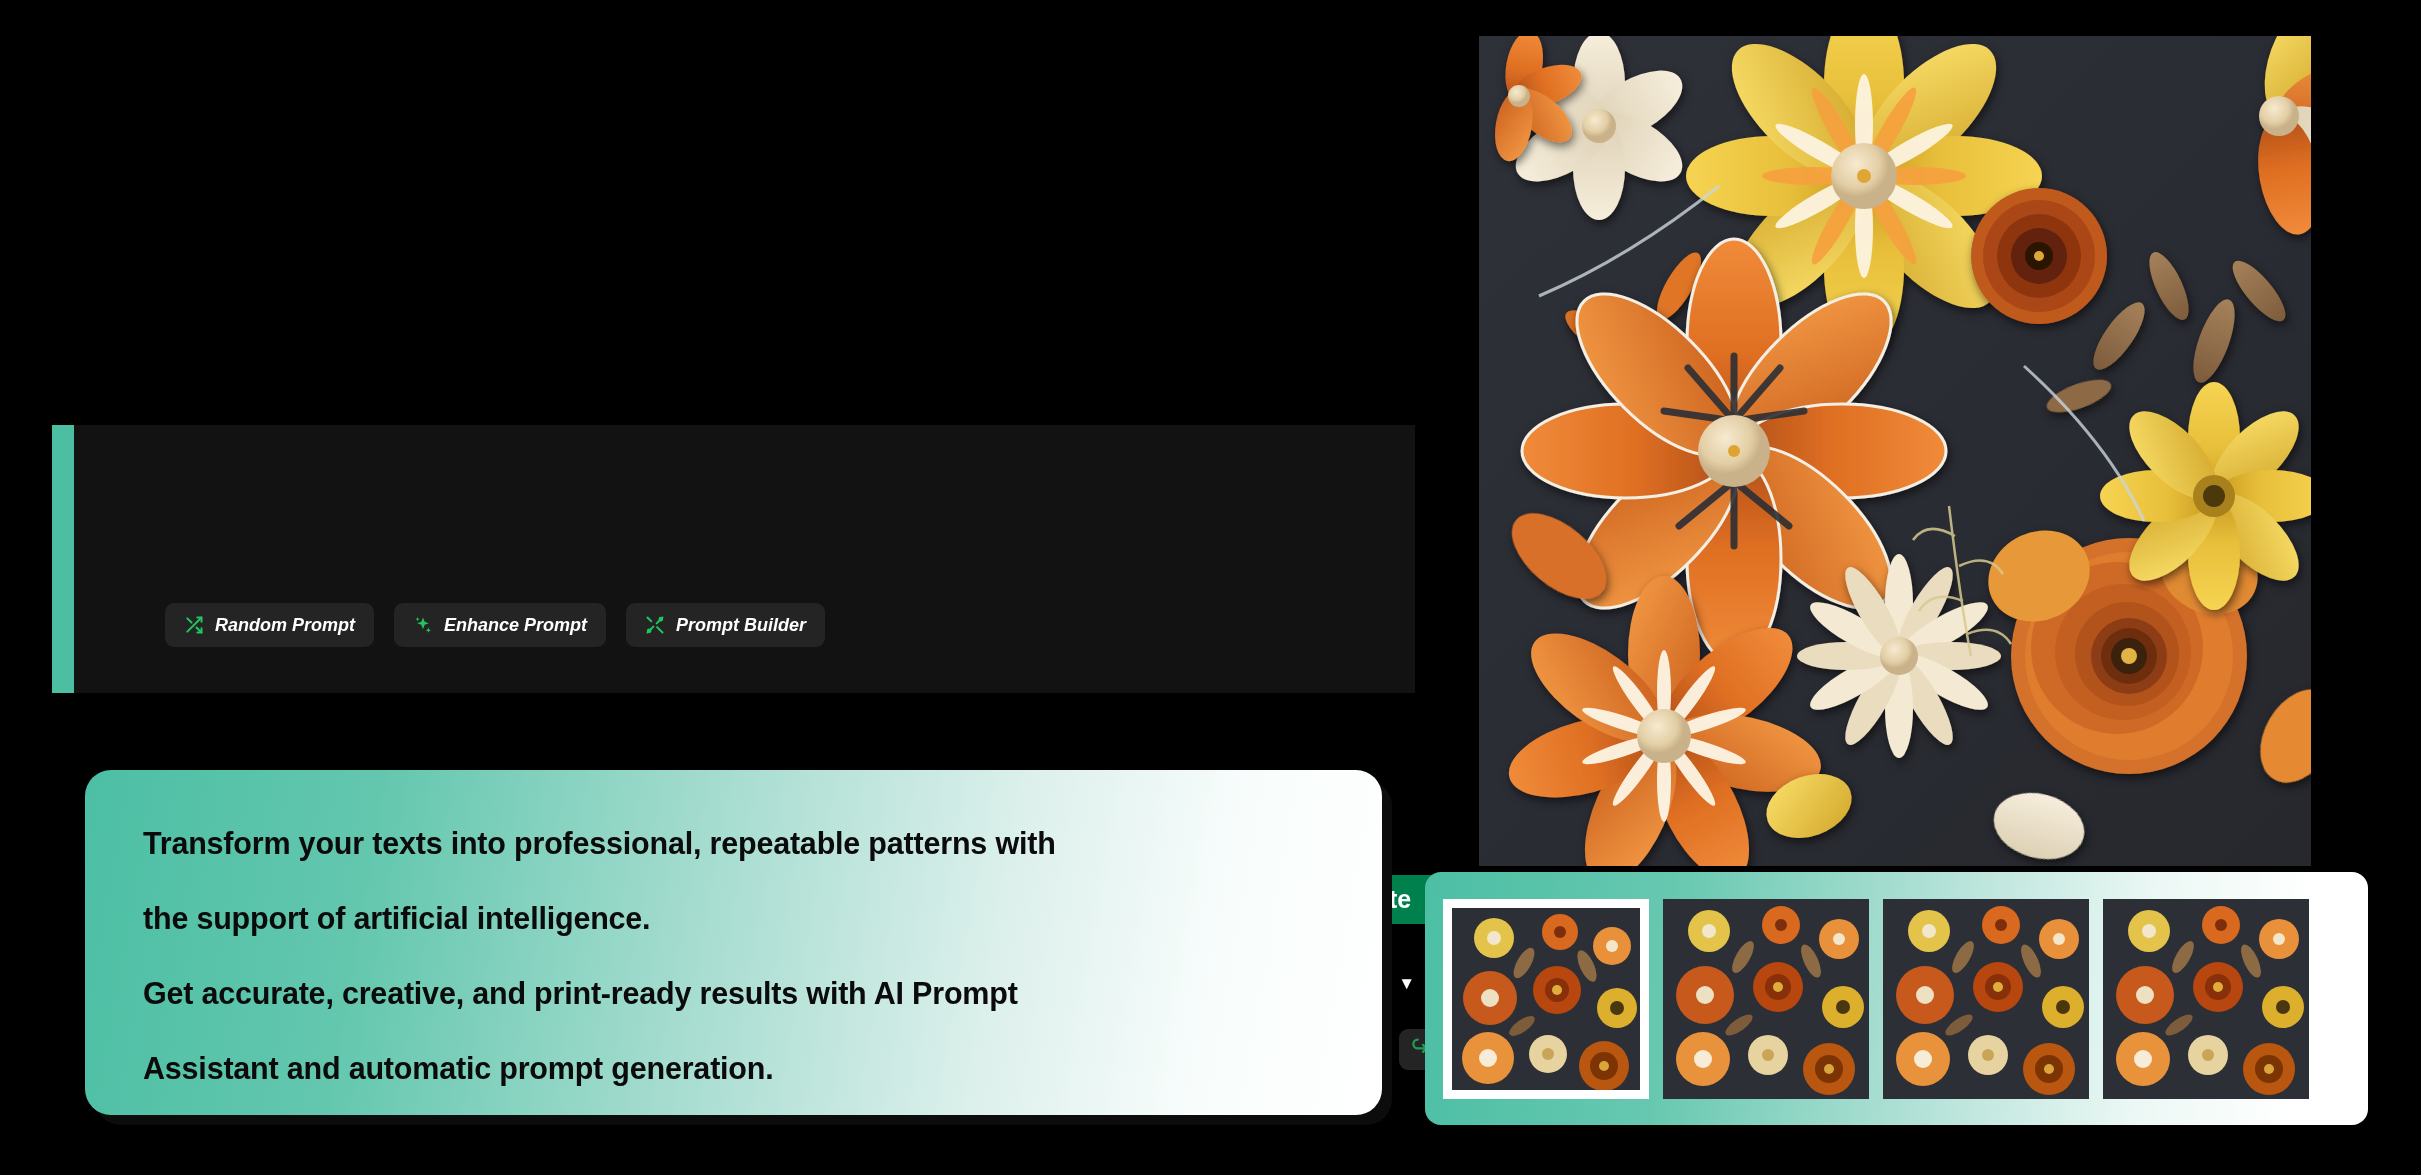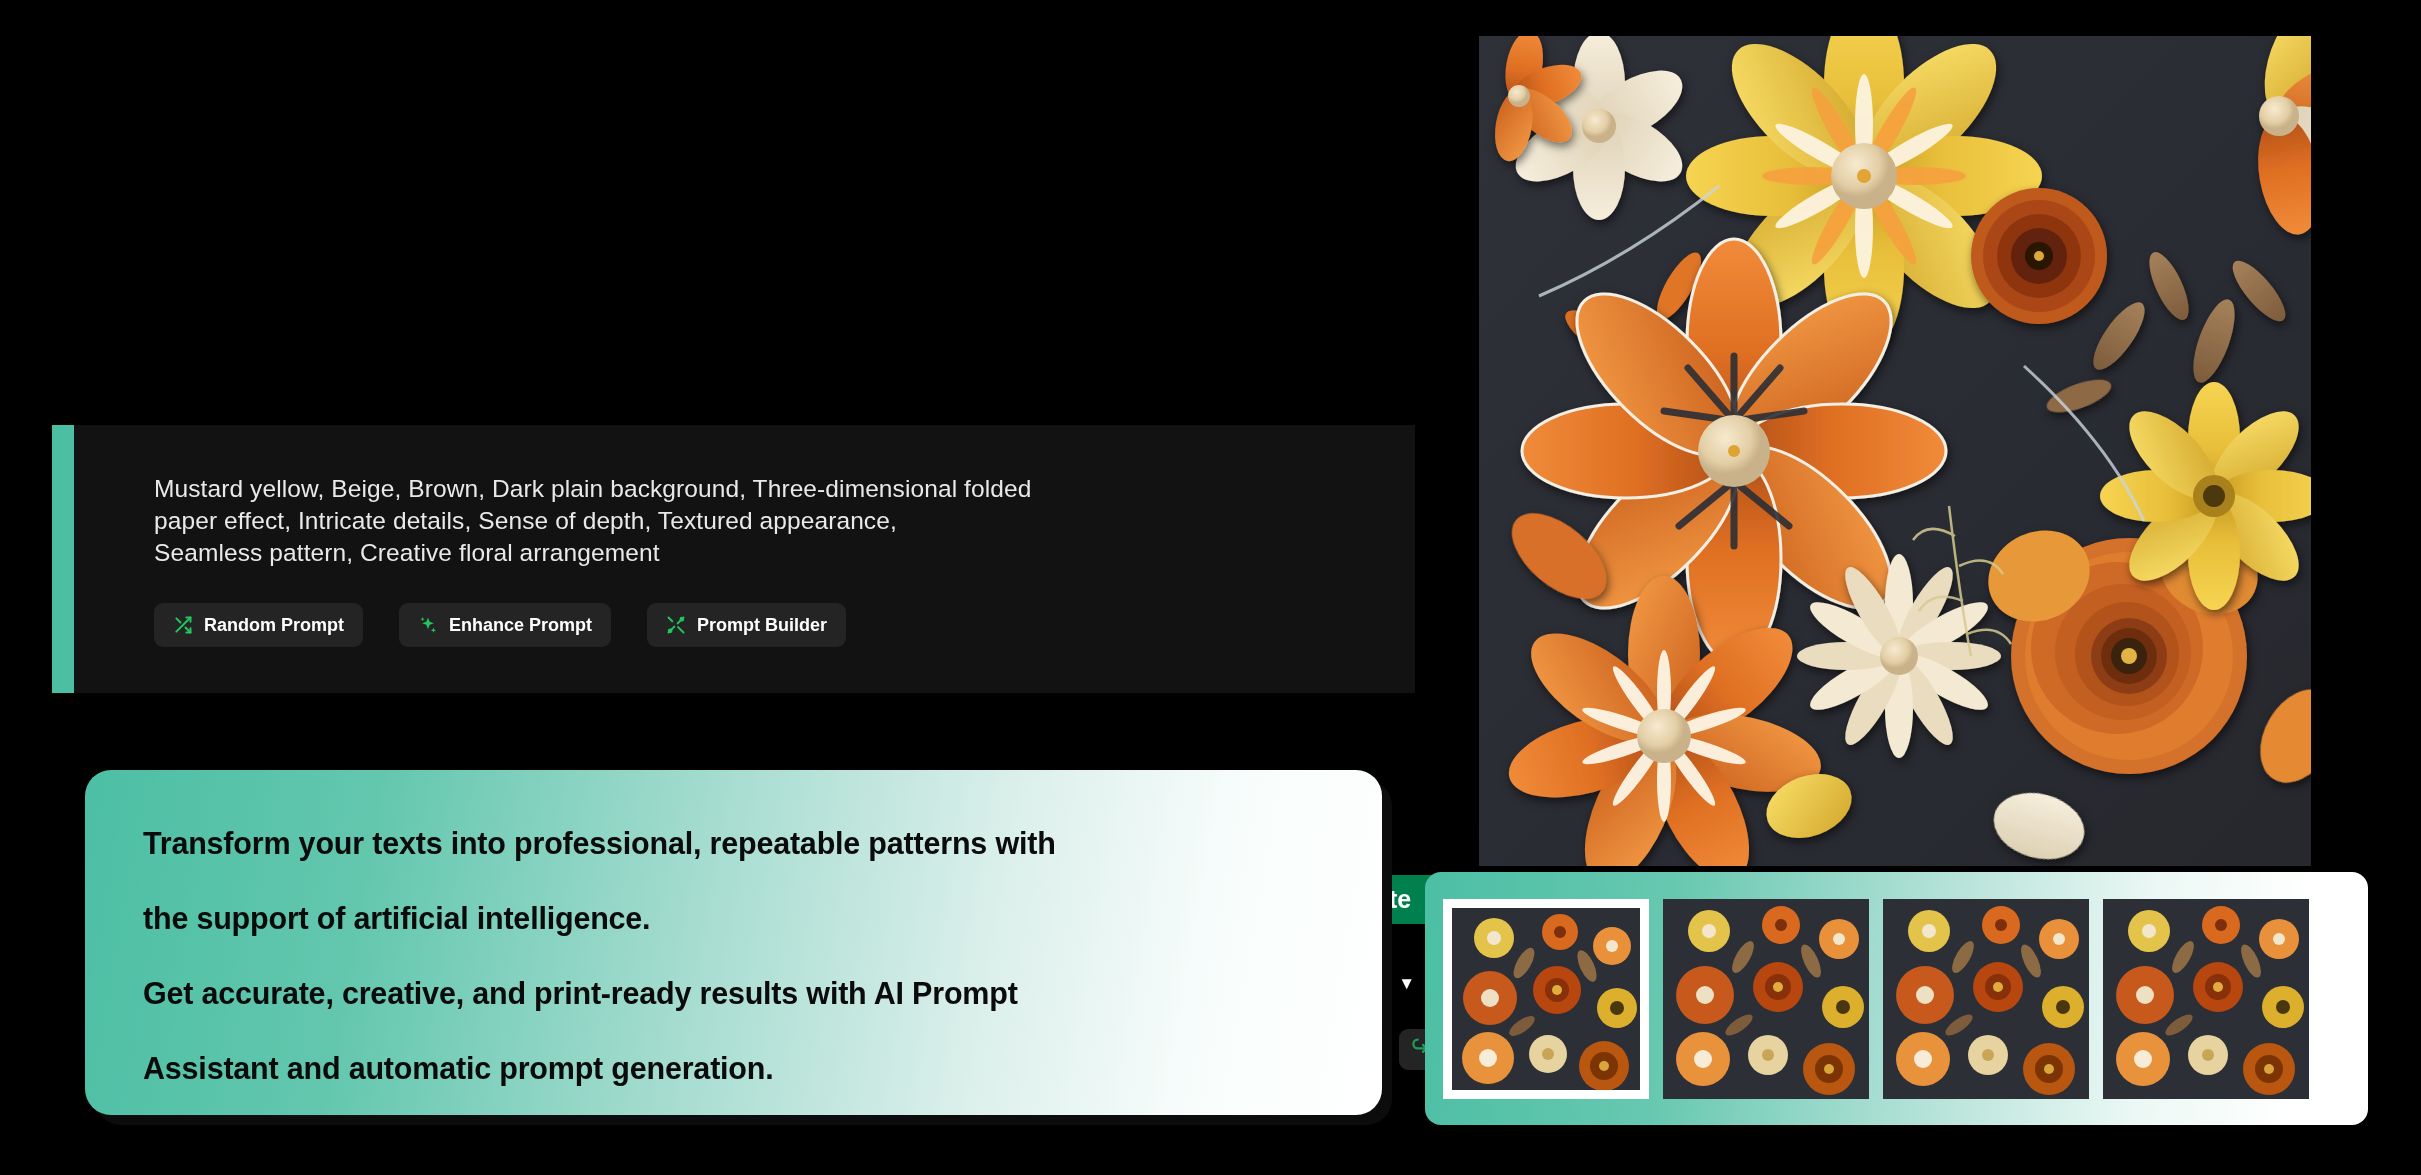--- a/index.html
+++ b/index.html
@@ -59,24 +59,25 @@
     top: 48px;
     width: 880px;
     color: #e9e9e9;
     font-size: 24.5px;
     line-height: 32px;
     letter-spacing: .1px;
     white-space: pre-line;
   }
   #prompt-action-row {
     position: absolute;
-    left: 80px;
+    left: 91px;
     top: 178px;
     display: flex;
-    gap: 36px;
+    gap: 20px;
+    font-style: italic;
   }
   .chip {
     height: 44px;
     background: #242424;
     border-radius: 9px;
     display: flex;
     align-items: center;
     gap: 11px;
     padding: 0 19px;
     color: #ffffff;
@@ -473,23 +474,20 @@
         <ellipse cx="80" cy="520" rx="30" ry="56" fill="#d9702a" transform="rotate(-50 80 520)"></ellipse>
         <ellipse cx="820" cy="700" rx="34" ry="50" fill="#e58a33" transform="rotate(30 820 700)"></ellipse>
       </g>
     </svg>
   </div>
 </div>
 
 <div id="prompt-bar">
   <div id="prompt-accent"></div>
   <div id="prompt-body">
-    <div id="prompt-text">Mustard yellow, Beige, Brown, Dark plain background, Three-dimensional folded
-paper effect, Intricate details, Sense of depth, Textured appearance,
-Seamless pattern, Creative floral arrangement</div>
 
     <div id="prompt-action-row">
       <div class="chip">
         <span>
           <svg width="20" height="20" viewBox="0 0 24 24" fill="none" stroke="#22c55e" stroke-width="2.4" stroke-linecap="round" stroke-linejoin="round">
             <path d="M16 3h5v5"></path>
               <path d="M4 20 21 3"></path>
               <path d="M21 16v5h-5"></path>
               <path d="M15 15l6 6"></path>
               <path d="M4 4l5 5"></path>

